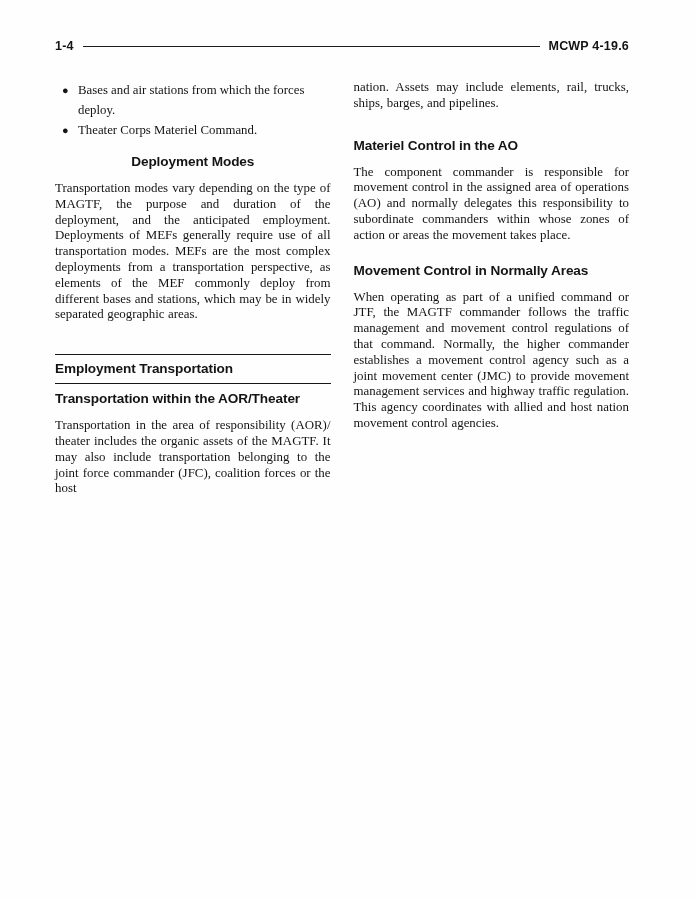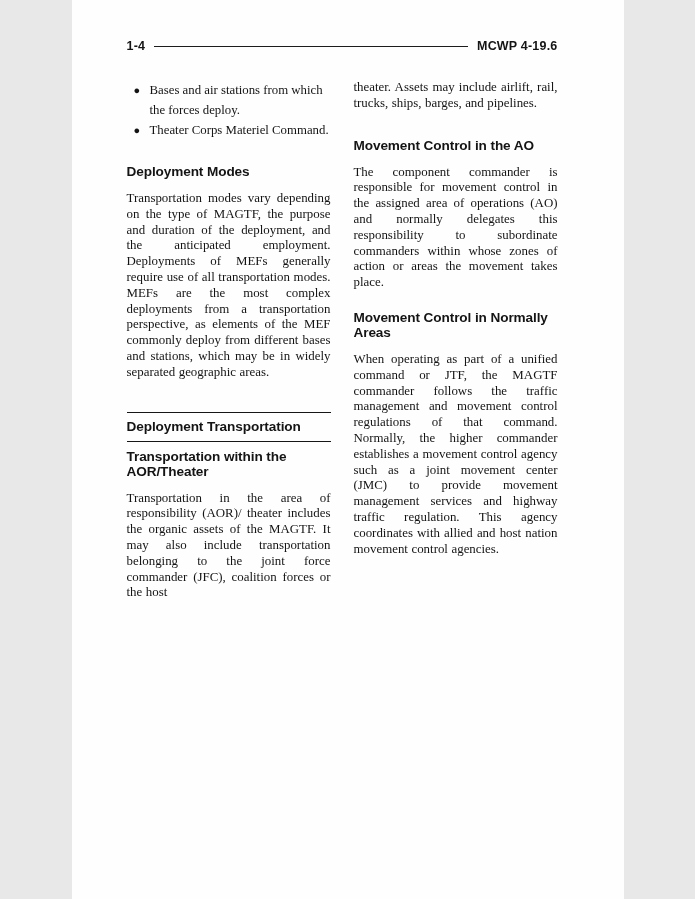--- a/index.html
+++ b/index.html
@@ -2,21 +2,21 @@
 <html><head>
 <meta charset="utf-8">
 <style>
   html, body {
     margin: 0;
     padding: 0;
     background: #e8e8e8;
   }
   .page {
     position: relative;
-    width: 552px;
+    width: 695px;
     height: 899px;
     margin: 0 auto;
     background: #fefefe;
     color: #141414;
     box-sizing: border-box;
     overflow: hidden;
   }
   
   .running-header {
     display: flex;
@@ -66,21 +66,21 @@
   }
   
   .h-sans {
     font-family: "Liberation Sans", sans-serif;
     font-weight: bold;
     font-size: 13.6px;
     line-height: 15px;
     margin: 0;
     letter-spacing: -0.1px;
   }
-  .heading-deployment { margin-top: 24px; }
+  .heading-deployment { margin-top: 14px; text-align: center; }
   .heading-section {
     margin-top: 31px;
     border-top: 1.8px solid #161616;
     border-bottom: 1.6px solid #161616;
     padding: 6px 0 7px;
   }
   .heading-sub { margin-top: 7px; }
   .heading-right-1 { margin-top: 26px; }
   .heading-right-2 { margin-top: 19px; }
   
@@ -118,33 +118,33 @@
         <li class="bullet-item">
           <span class="bullet-glyph">●</span>
           <span>Theater Corps Materiel Command.</span>
         </li>
       </ul>
 
       <h3 class="h-sans heading-deployment">Deployment Modes</h3>
 
       <p class="body-para">Transportation modes vary depending on the type of MAGTF, the purpose and duration of the deployment, and the anticipated employment. Deployments of MEFs generally require use of all transportation modes. MEFs are the most complex deployments from a transportation perspective, as elements of the MEF commonly deploy from different bases and stations, which may be in widely separated geographic areas.</p>
 
-      <h2 class="h-sans heading-section">Deployment Transportation</h2>
+      <h2 class="h-sans heading-section">Employment Transportation</h2>
 
       <h3 class="h-sans heading-sub">Transportation within the AOR/Theater</h3>
 
       <p class="body-para">Transportation in the area of responsibility (AOR)/ theater includes the organic assets of the MAGTF. It may also include transportation belonging to the joint force commander (JFC), coalition forces or the host</p>
 
     </div>
 
     <div class="col">
 
-      <p class="body-para para-tight">theater. Assets may include airlift, rail, trucks, ships, barges, and pipelines.</p>
+      <p class="body-para para-tight">nation. Assets may include elements, rail, trucks, ships, barges, and pipelines.</p>
 
-      <h3 class="h-sans heading-right-1">Movement Control in the AO</h3>
+      <h3 class="h-sans heading-right-1">Materiel Control in the AO</h3>
 
       <p class="body-para para-after-heading">The component commander is responsible for movement control in the assigned area of operations (AO) and normally delegates this responsibility to subordinate commanders within whose zones of action or areas the movement takes place.</p>
 
       <h3 class="h-sans heading-right-2">Movement Control in Normally Areas</h3>
 
       <p class="body-para para-after-heading">When operating as part of a unified command or JTF, the MAGTF commander follows the traffic management and movement control regulations of that command. Normally, the higher commander establishes a movement control agency such as a joint movement center (JMC) to provide movement management services and highway traffic regulation. This agency coordinates with allied and host nation movement control agencies.</p>
 
     </div>
 
   </div>

